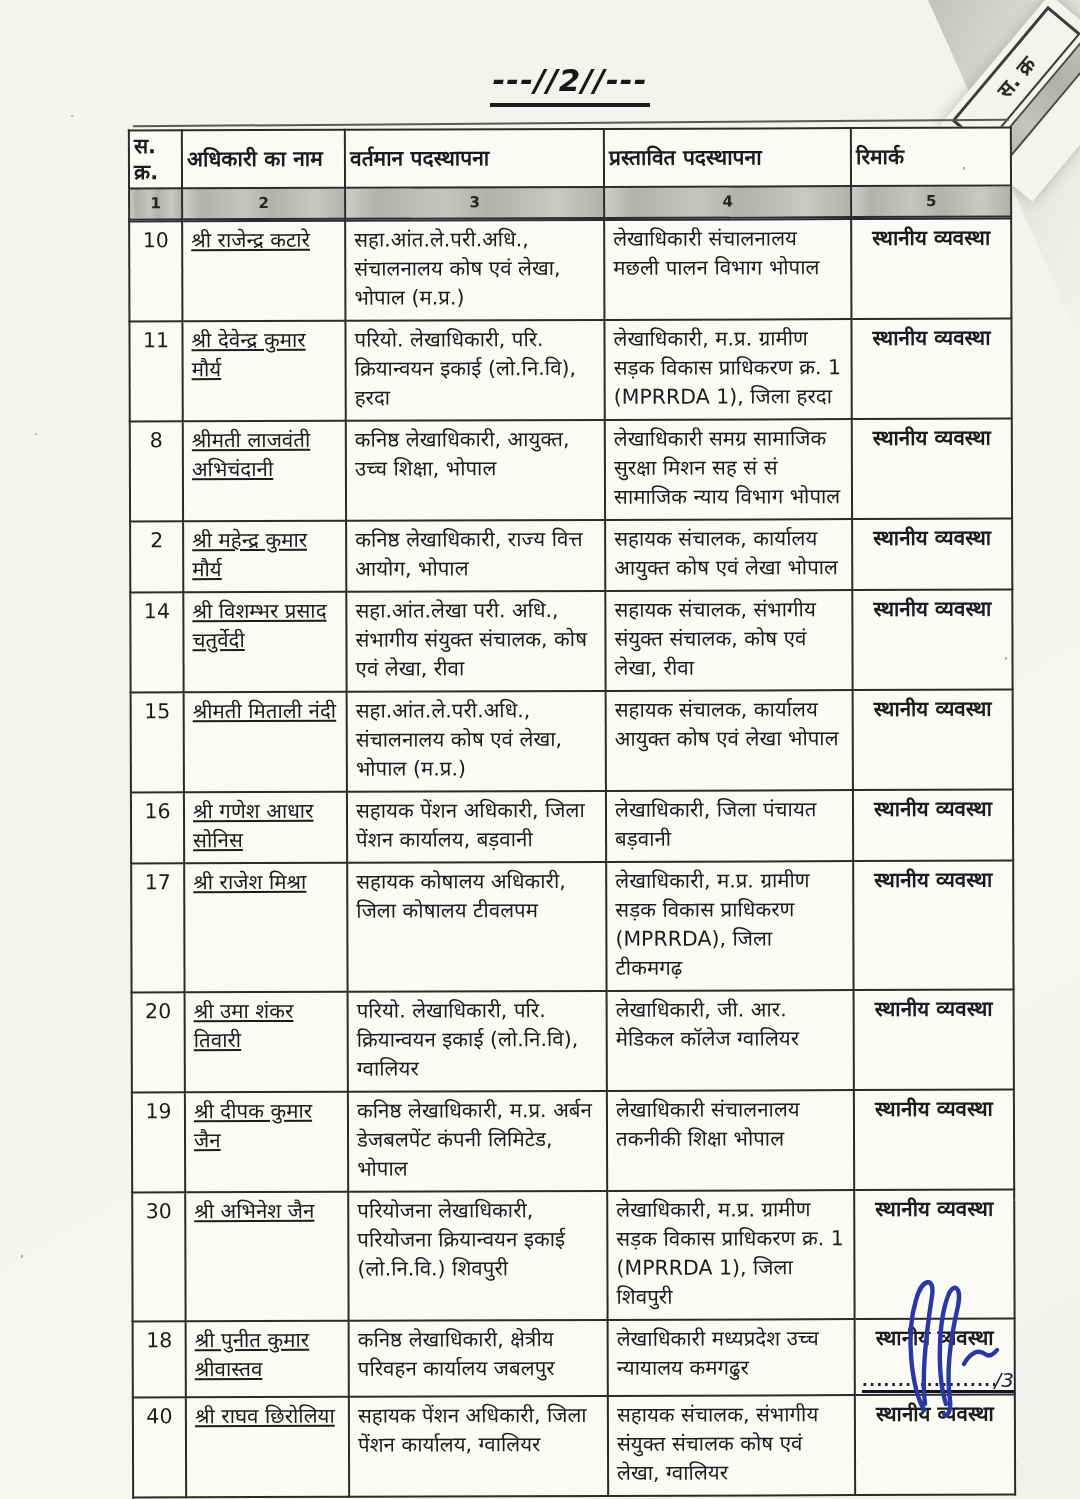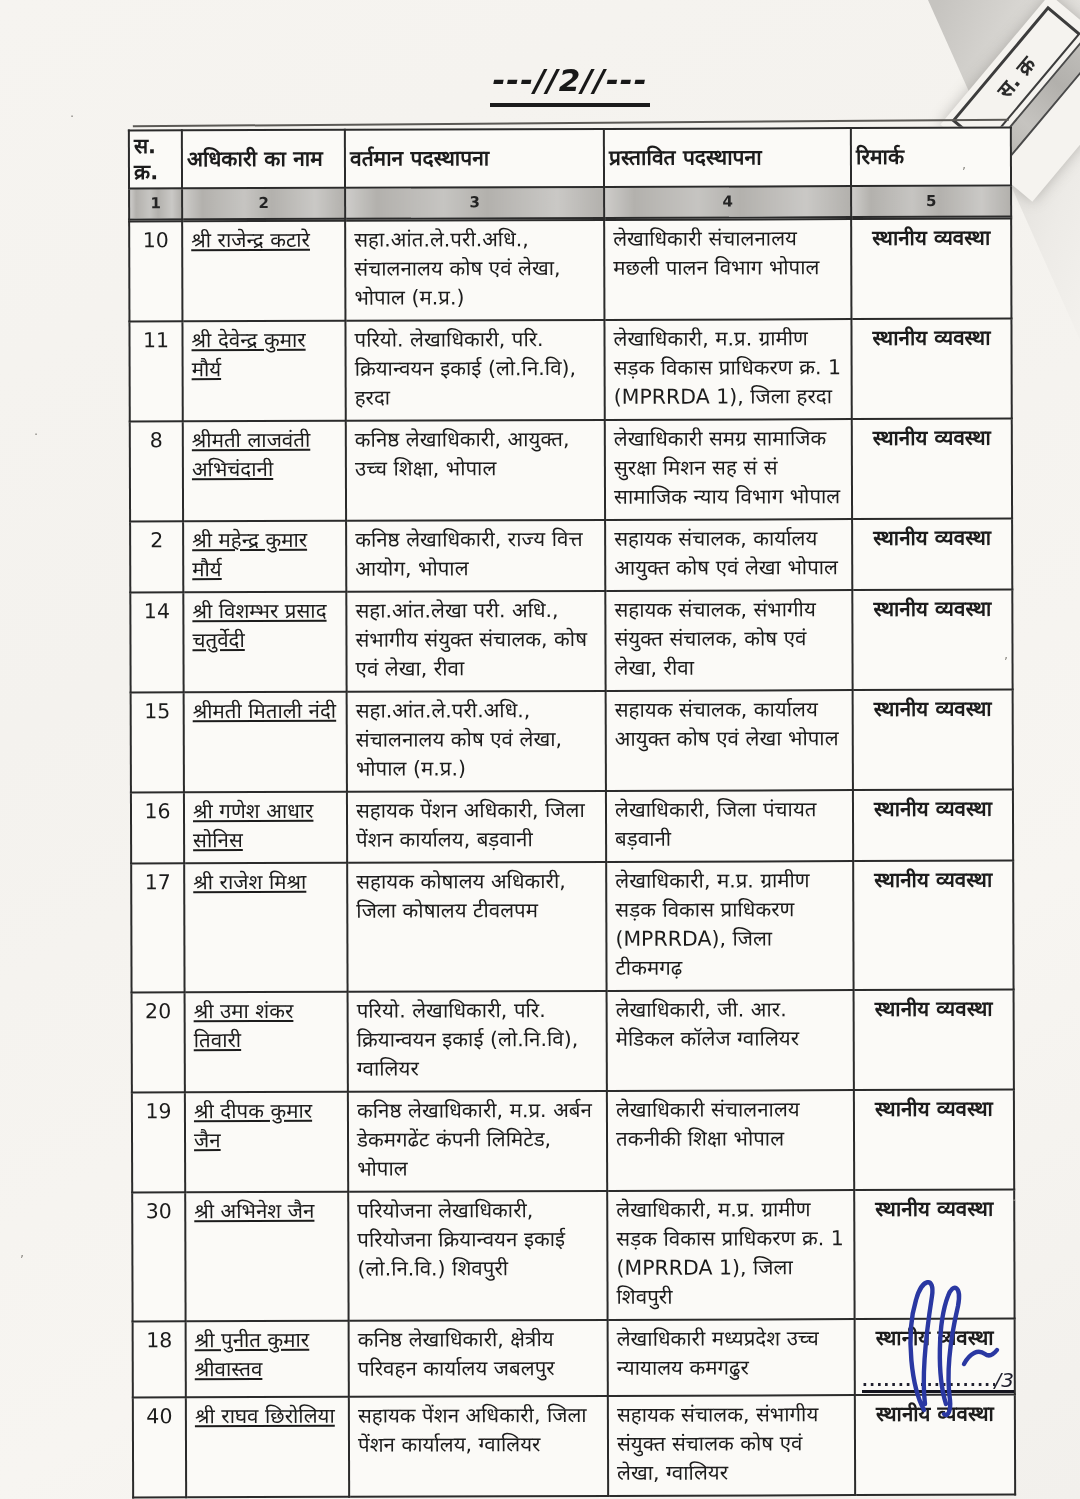--- a/index.html
+++ b/index.html
@@ -214,21 +214,21 @@
         <tr>
       <td class="c-sno">20</td>
       <td class="c-name">श्री उमा शंकर तिवारी</td>
       <td class="c-cur">परियो. लेखाधिकारी, परि. क्रियान्वयन इकाई (लो.नि.वि), ग्वालियर</td>
       <td class="c-prop">लेखाधिकारी, जी. आर. मेडिकल कॉलेज ग्वालियर</td>
       <td class="c-rem">स्थानीय व्यवस्था</td>
     </tr>
         <tr>
       <td class="c-sno">19</td>
       <td class="c-name">श्री दीपक कुमार जैन</td>
-      <td class="c-cur">कनिष्ठ लेखाधिकारी, म.प्र. अर्बन डेकमगढेंट कंपनी लिमिटेड, भोपाल</td>
+      <td class="c-cur">कनिष्ठ लेखाधिकारी, म.प्र. अर्बन डेजबलपेंट कंपनी लिमिटेड, भोपाल</td>
       <td class="c-prop">लेखाधिकारी संचालनालय तकनीकी शिक्षा भोपाल</td>
       <td class="c-rem">स्थानीय व्यवस्था</td>
     </tr>
         <tr>
       <td class="c-sno">30</td>
       <td class="c-name">श्री अभिनेश जैन</td>
       <td class="c-cur">परियोजना लेखाधिकारी, परियोजना क्रियान्वयन इकाई (लो.नि.वि.) शिवपुरी</td>
       <td class="c-prop">लेखाधिकारी, म.प्र. ग्रामीण सड़क विकास प्राधिकरण क्र. 1 (MPRRDA 1), जिला शिवपुरी</td>
       <td class="c-rem">स्थानीय व्यवस्था</td>
     </tr>

